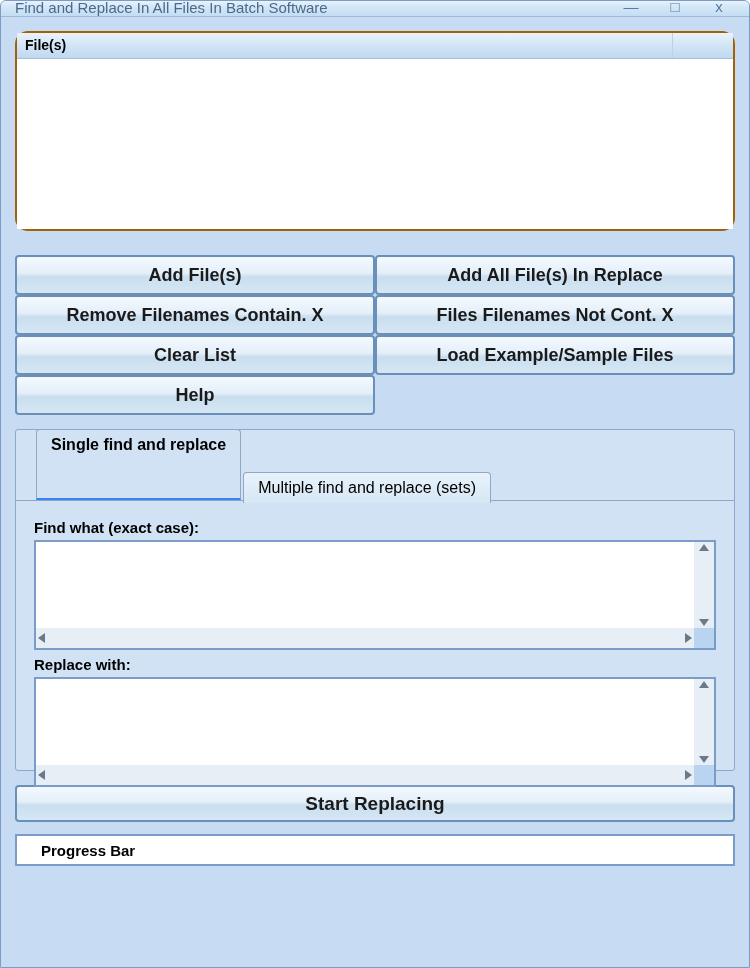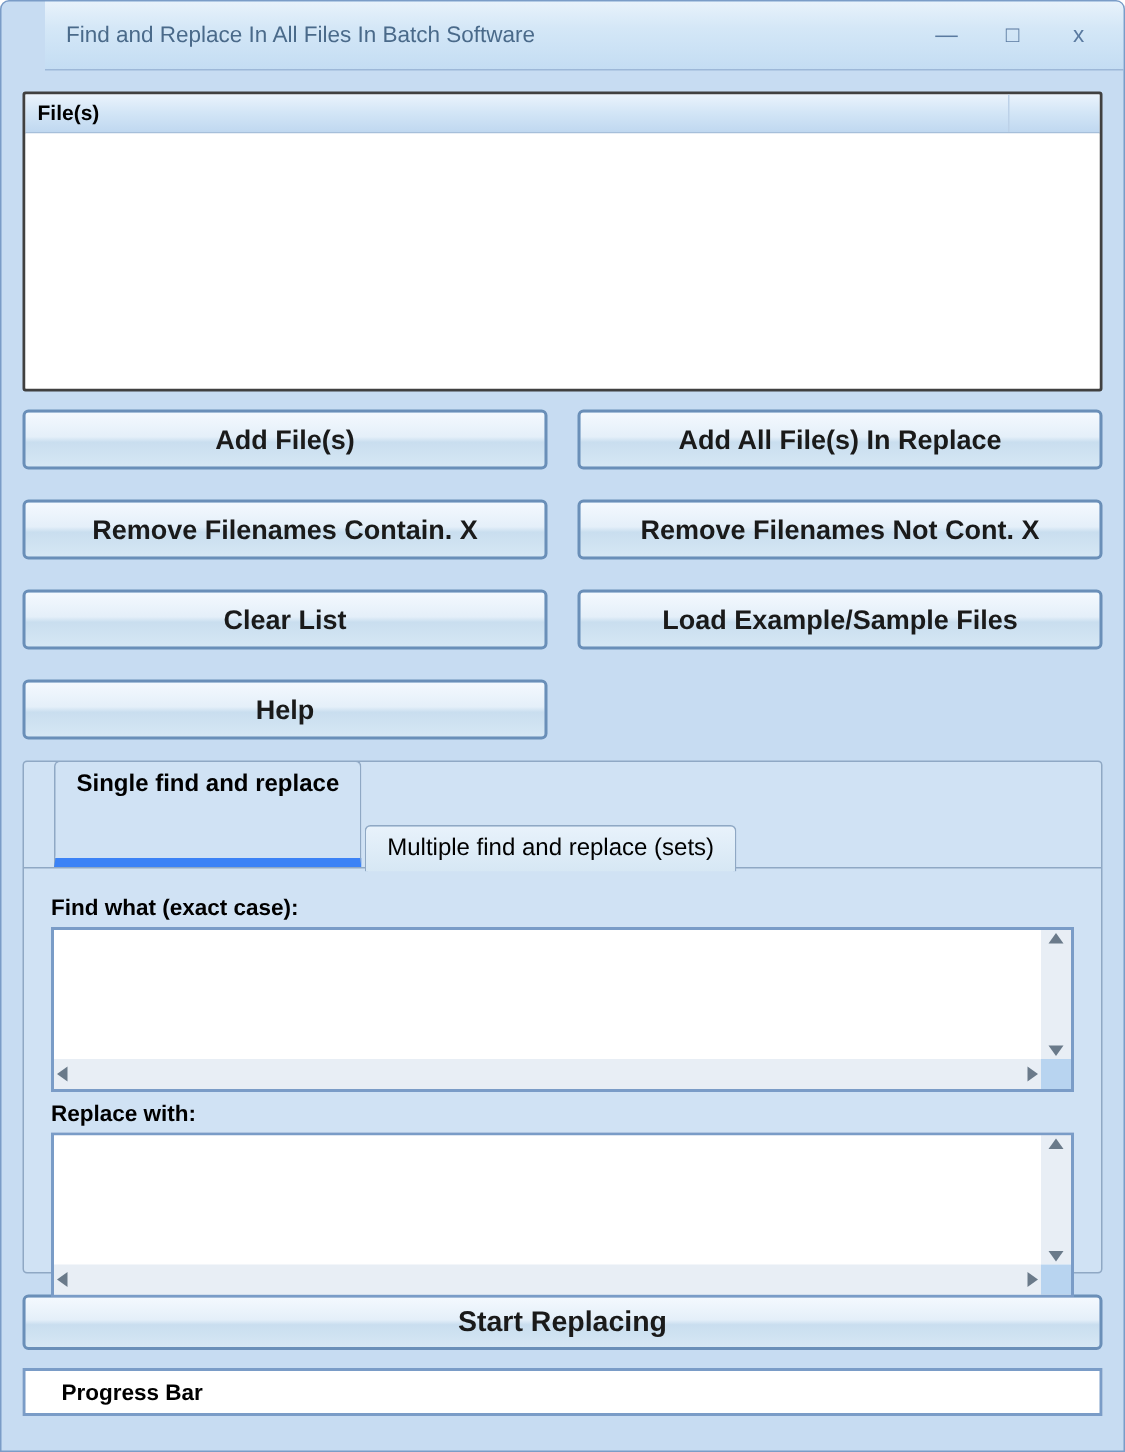--- a/index.html
+++ b/index.html
@@ -12,27 +12,26 @@
 }
 .window {
   width: 750px;
   height: 968px;
   background: #c7dcf2;
   border: 1px solid #7a9cc7;
   border-radius: 6px 6px 0 0;
   overflow: hidden;
 }
 .titlebar {
-  height: 46px;
+  height: 16px;
   background: linear-gradient(to bottom, #e8f2fb 0%, #d4e7f7 40%, #c4ddf3 100%);
   display: flex;
-  align-items: center;
+  align-items: flex-end;
   padding: 0 8px;
   border-bottom: 1px solid #9db8d8;
-  margin-left: 29px;
 }
 .titlebar-title {
   flex: 1;
   font-size: 15px;
   color: #4a6a8a;
   padding-left: 6px;
 }
 .win-controls {
   display: flex;
   gap: 20px;
@@ -47,25 +46,25 @@
   color: #5a7aa0;
   font-size: 15px;
   cursor: pointer;
   font-family: Arial, sans-serif;
 }
 .content {
   padding: 14px;
   height: calc(100% - 32px);
 }
 .files-panel {
-  border: 2px solid #404040;
-  border-radius: 2px;
+  border: 2px solid #a16207;
+  border-radius: 13px;
   background: #fff;
   height: 200px;
-  margin-bottom: 12px;
+  margin-bottom: 24px;
 }
 .files-header {
   background: linear-gradient(to bottom, #eaf3fc 0%, #d2e5f6 50%, #c0d8f0 100%);
   border-bottom: 1px solid #a6bfda;
   display: flex;
   font-weight: bold;
   font-size: 14px;
   height: 26px;
 }
 .files-header-cell {
@@ -74,21 +73,21 @@
 }
 .files-header-cell:first-child { flex: 1; }
 .files-header-cell:last-child { width: 60px; border-right: none; }
 .files-body {
   height: calc(100% - 26px);
   background: #fff;
 }
 .button-grid {
   display: grid;
   grid-template-columns: 1fr 1fr;
-  gap: 20px;
+  gap: 0;
   margin-bottom: 14px;
 }
 .btn {
   background: linear-gradient(to bottom, #f4f9fe 0%, #e4eff9 45%, #c9deef 55%, #d6e7f4 100%);
   border: 2px solid #6a8fb8;
   border-radius: 4px;
   height: 40px;
   font-weight: bold;
   font-size: 18px;
   color: #1a1a1a;
@@ -119,21 +118,21 @@
   border: 1px solid #8fa8c4;
   border-bottom: none;
   border-radius: 4px 4px 0 0;
   margin-right: 2px;
   cursor: pointer;
   position: relative;
 }
 .tab.active {
   font-weight: bold;
   background: #d0e2f4;
-  border-bottom: 6px solid #3b82f6;
+  border-bottom: 2px solid #3b82f6;
   z-index: 2;
   top: 0;
 }
 .tab.inactive {
   top: 3px;
   background: linear-gradient(to bottom, #e8f2fb, #d6e7f4);
   margin-top: 40px;
 }
 .tab-body {
   padding: 12px 18px;
@@ -249,21 +248,21 @@
         <div class="files-header-cell">File(s)</div>
         <div class="files-header-cell"></div>
       </div>
       <div class="files-body"></div>
     </div>
 
     <div class="button-grid">
       <div class="btn">Add File(s)</div>
       <div class="btn">Add All File(s) In Replace</div>
       <div class="btn">Remove Filenames Contain. X</div>
-      <div class="btn">Remove Filenames Not Cont. X</div>
+      <div class="btn">Files Filenames Not Cont. X</div>
       <div class="btn">Clear List</div>
       <div class="btn">Load Example/Sample Files</div>
       <div class="btn">Help</div>
     </div>
 
     <div class="tabs-container">
       <div class="tabs-header">
         <div class="tab active">Single find and replace</div>
         <div class="tab inactive">Multiple find and replace (sets)</div>
       </div>

